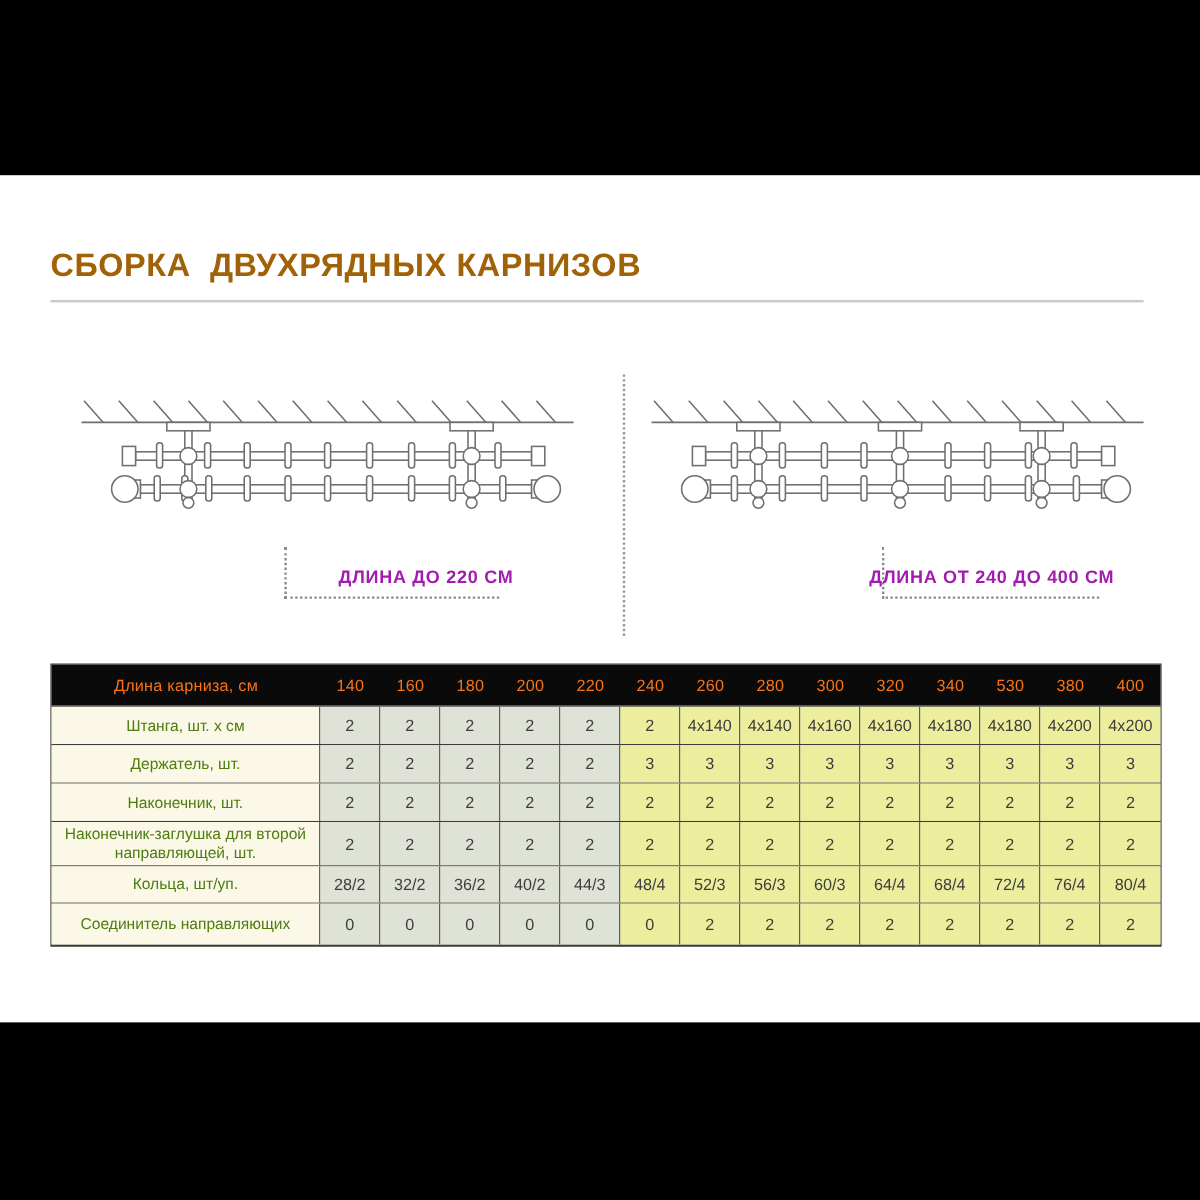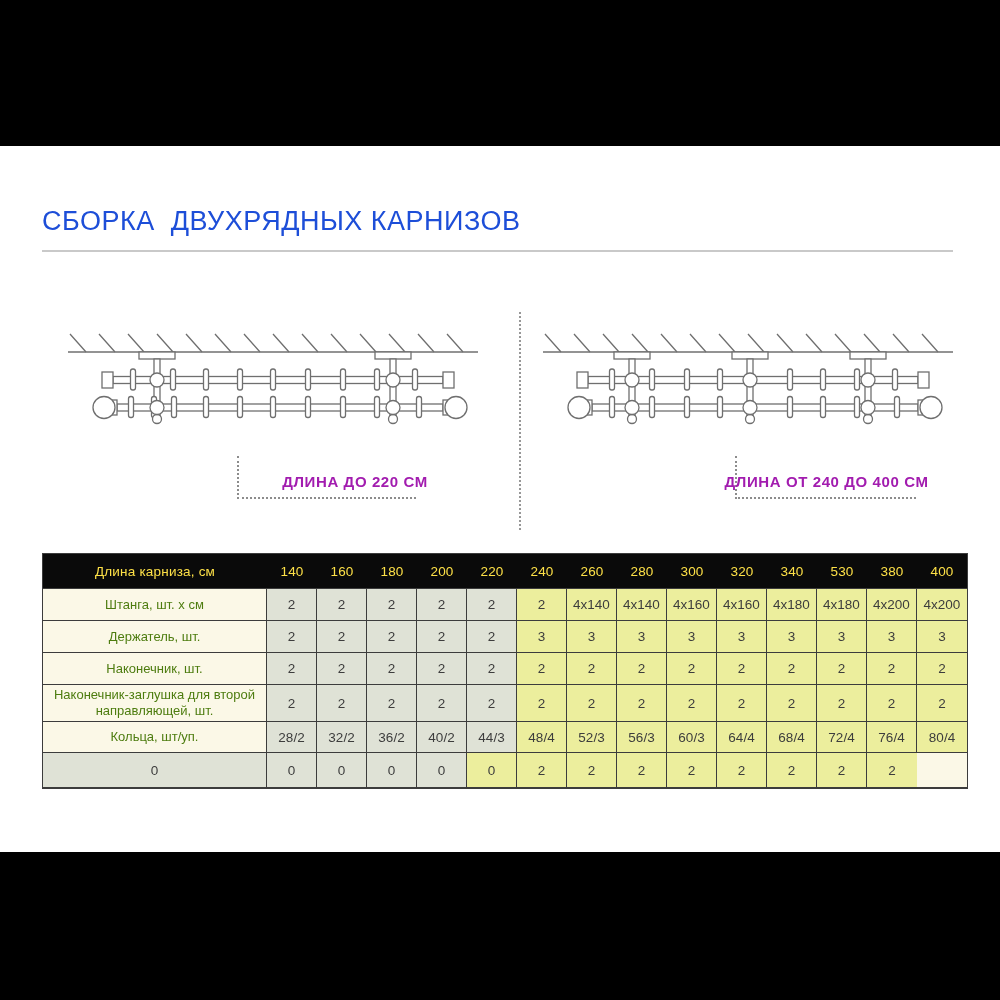--- a/index.html
+++ b/index.html
@@ -3,22 +3,22 @@
 <meta charset="utf-8">
 <style>
   html,body { margin:0; padding:0; background:#ffffff; }
   body { font-family:"Liberation Sans", sans-serif; }
   .page { position:relative; width:1000px; height:1000px; background:#ffffff; overflow:hidden; }
 
   .bar { position:absolute; left:0; width:1000px; background:#000000; }
   .bar-top { top:0; height:146px; }
   .bar-bottom { top:852px; height:148px; }
 
-  .title { position:absolute; left:42px; top:206px; margin:0; font-size:27px; font-weight:400;
-           letter-spacing:.5px; color:#1d4ed8; white-space:pre; }
+  .title { position:absolute; left:42px; top:206px; margin:0; font-size:27px; font-weight:700;
+           letter-spacing:.5px; color:#a16207; white-space:pre; }
   .rule { position:absolute; left:42px; top:250px; width:911px; height:2px; background:#c9c9c9; }
 
   .diagram { position:absolute; top:322px; width:420px; height:118px; }
   .d-left { left:60px; }
   .d-right { left:535px; }
   .v-divider { position:absolute; left:519px; top:312px; height:218px; width:0;
                border-left:2px dotted #979797; }
 
   .dim-label { position:absolute; top:456px; height:43px; box-sizing:border-box;
                border-left:2px dotted #8c8c8c; border-bottom:2px dotted #8c8c8c;
@@ -28,21 +28,21 @@
   .lab-right { left:735px; width:181px; }
 
   .spec-table { position:absolute; left:42px; top:553px; width:926px; box-sizing:border-box;
                 border:1px solid #3c3c3c; border-bottom-width:2px; background:var(--label_bg,#fbf8e7); }
   .tr { display:grid; grid-template-columns:224px repeat(14, 1fr); }
   .tr + .tr { border-top:1px solid #3c3c3c; }
   .tc { display:flex; align-items:center; justify-content:center; text-align:center;
         border-right:1px solid #3c3c3c; font-size:13.5px; color:#3d3d3d; overflow:hidden; }
   .tc:last-child { border-right:0; }
   .head { background:var(--header_bg,#0a0a0a); height:34px; }
-  .head .tc { border-right:0; color:#fde047; font-size:13.5px; letter-spacing:.2px; }
+  .head .tc { border-right:0; color:#f97316; font-size:13.5px; letter-spacing:.2px; }
   .lbl { background:var(--label_bg,#fbf8e7); font-size:13px; line-height:1.2; padding:0 10px; color:#4d7c0f; }
   .g { background:var(--gray_bg,#dfe2d6); }
   .y { background:var(--yellow_bg,#ecee9d); }
   .h31 { height:31px; } .h36 { height:36px; } .h30 { height:30px; } .h34 { height:34px; }
 </style>
 </head>
 <body>
 
 <div class="page">
 
@@ -258,20 +258,21 @@
       <div class="tc y">56/3</div>
       <div class="tc y">60/3</div>
       <div class="tc y">64/4</div>
       <div class="tc y">68/4</div>
       <div class="tc y">72/4</div>
       <div class="tc y">76/4</div>
       <div class="tc y">80/4</div>
     </div>
 
     <div class="tr h34">
+      <div class="tc lbl">Соединитель направляющих</div>
       <div class="tc g">0</div>
       <div class="tc g">0</div>
       <div class="tc g">0</div>
       <div class="tc g">0</div>
       <div class="tc g">0</div>
       <div class="tc y">0</div>
       <div class="tc y">2</div>
       <div class="tc y">2</div>
       <div class="tc y">2</div>
       <div class="tc y">2</div>

